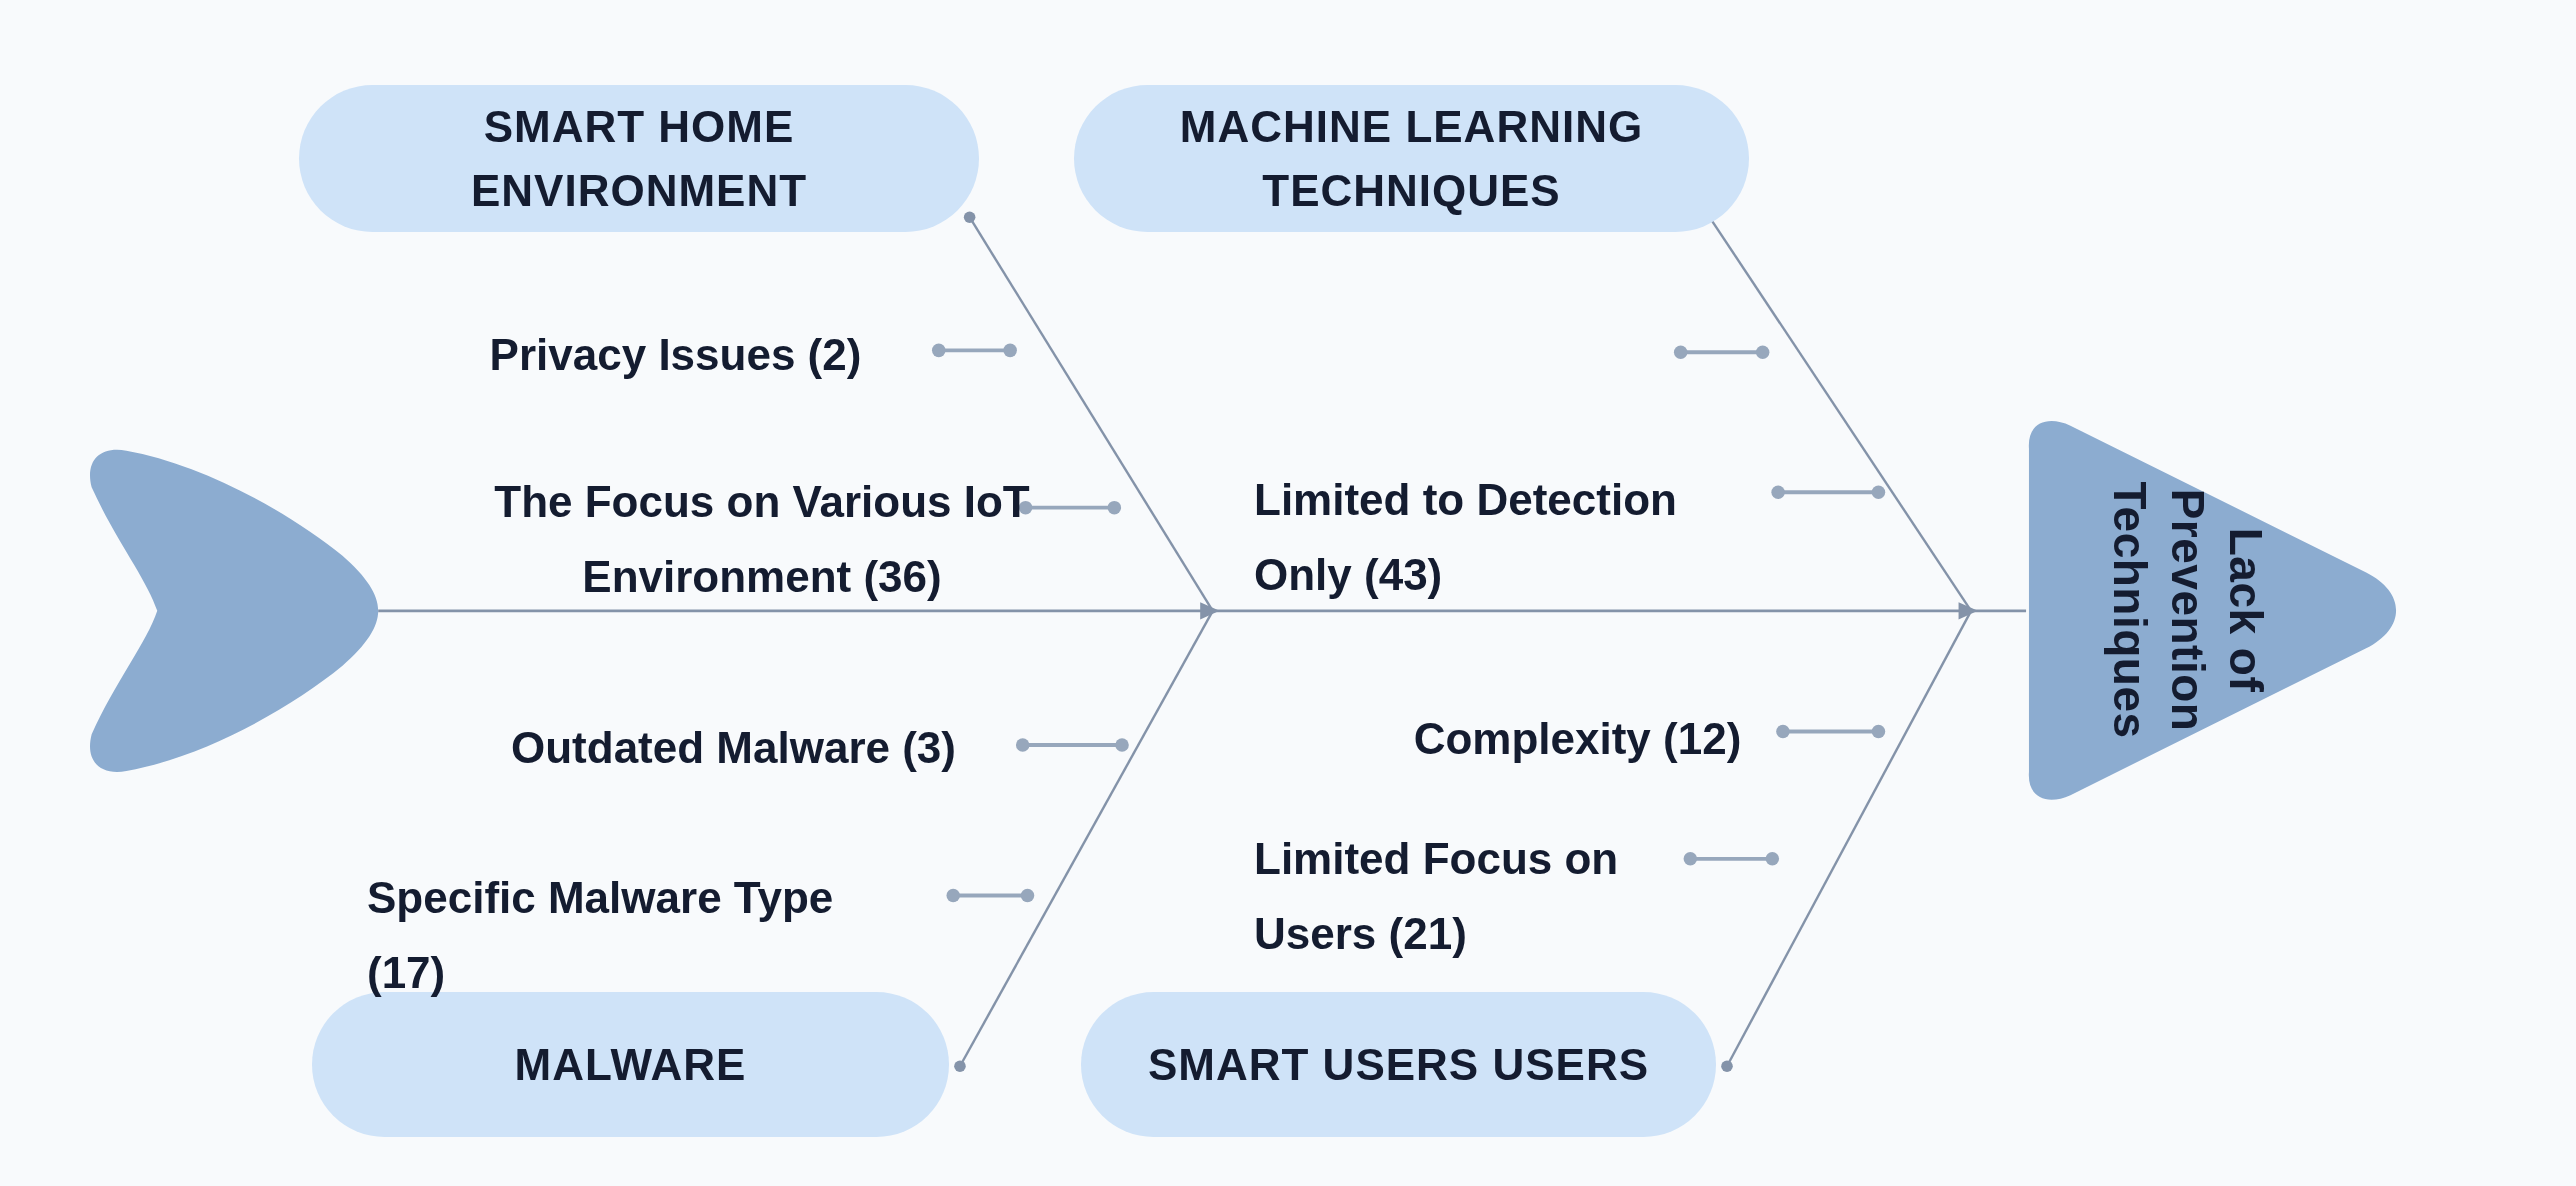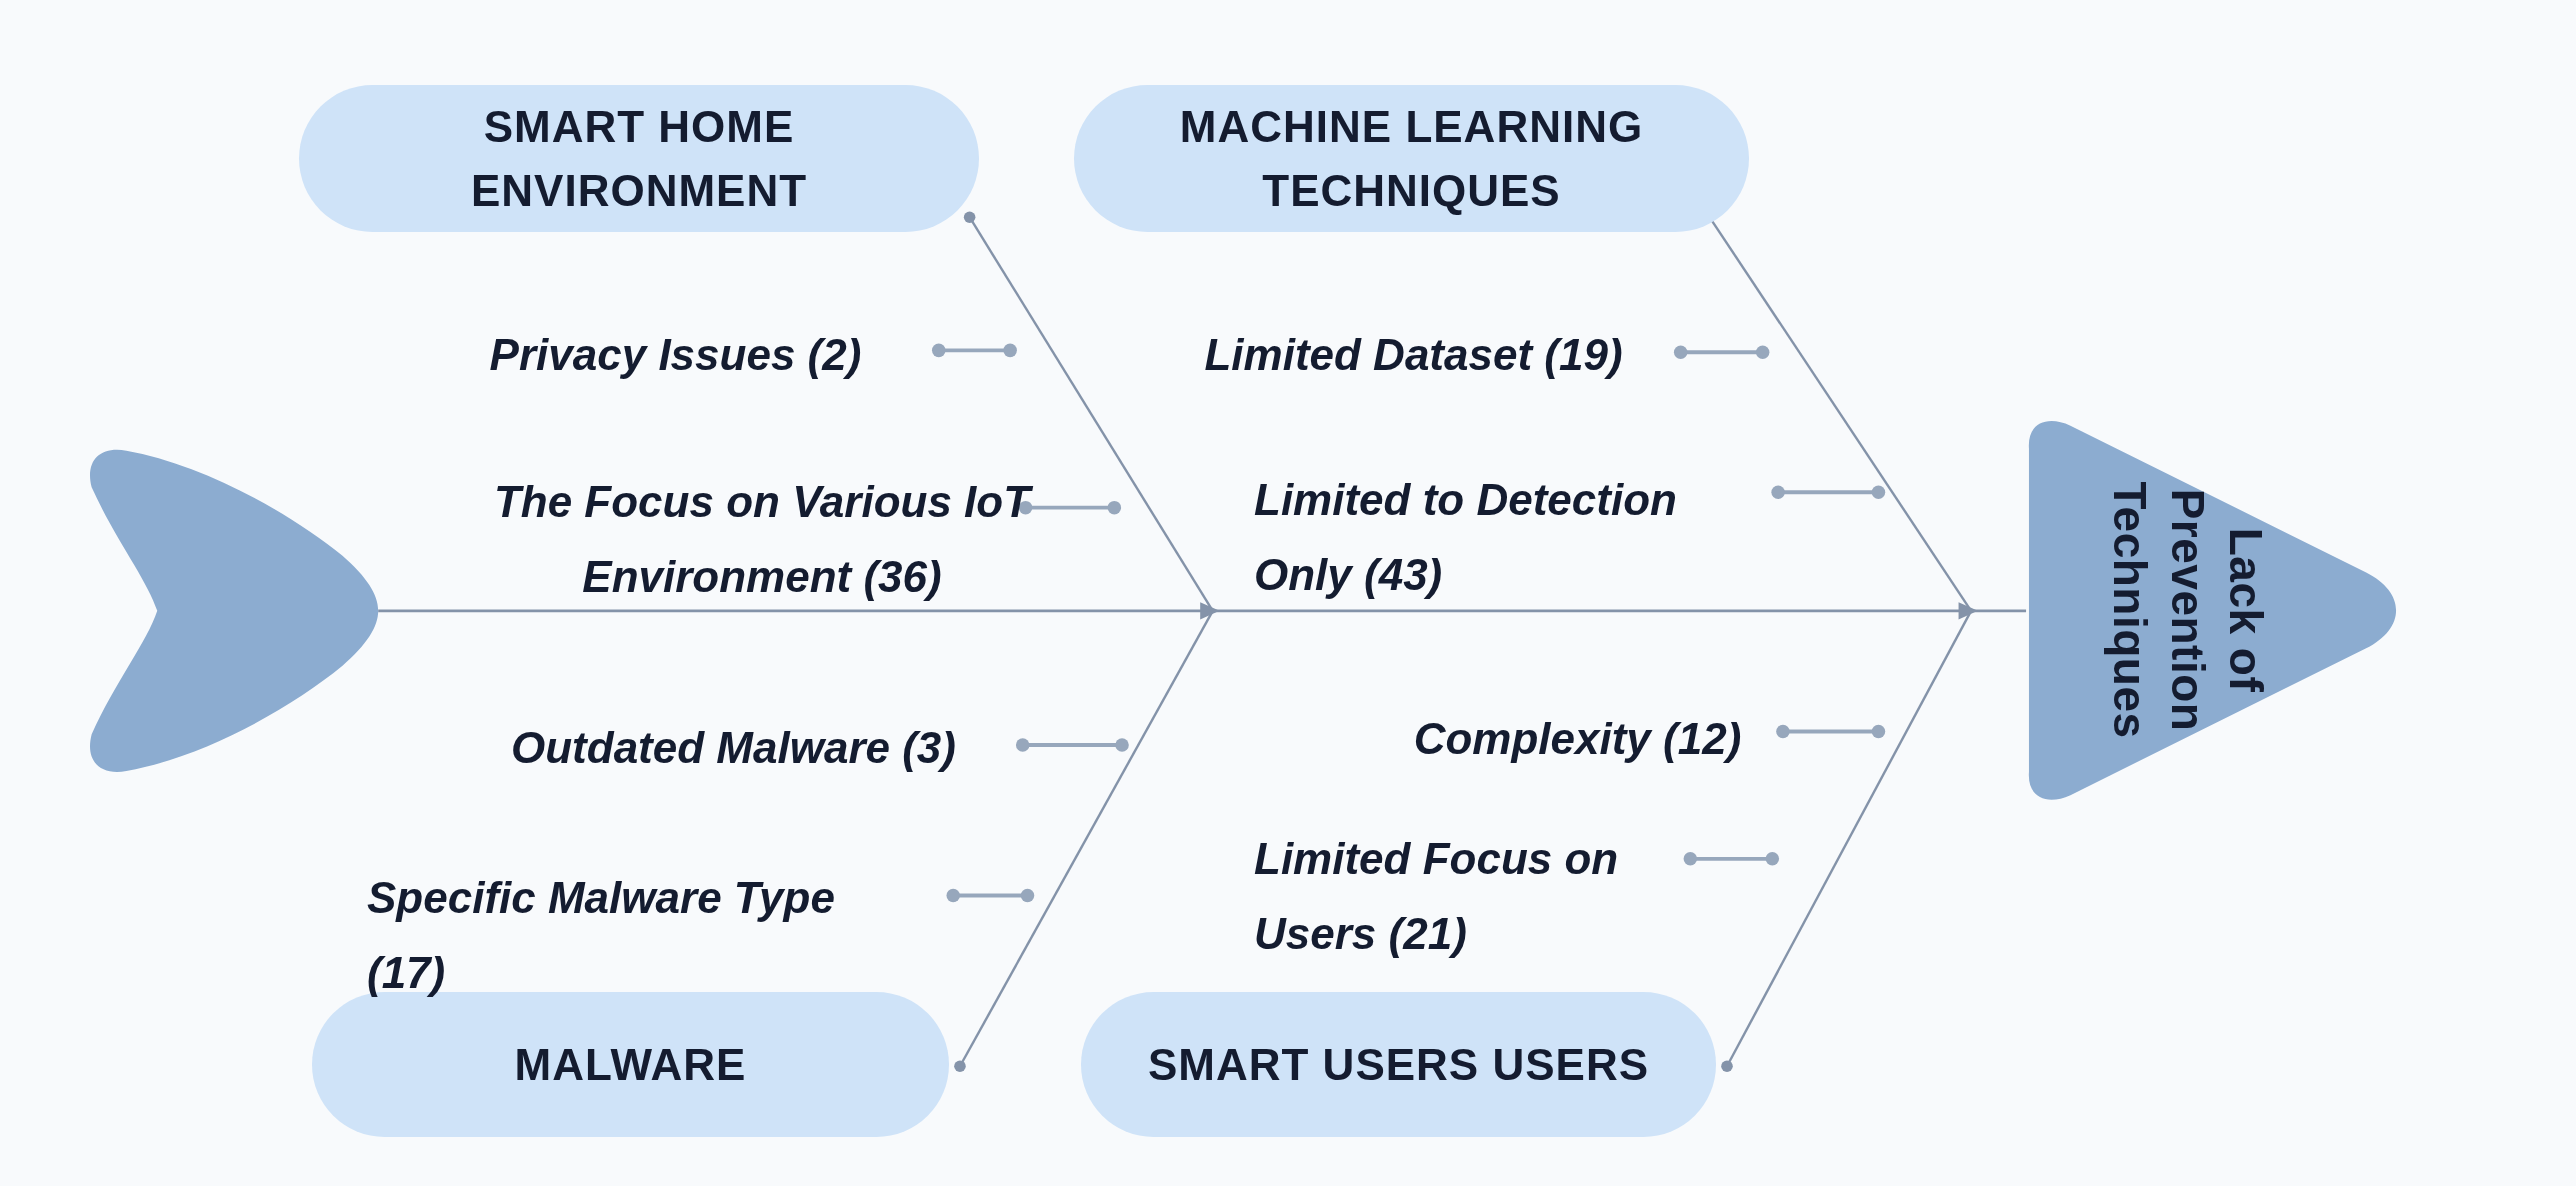--- a/index.html
+++ b/index.html
@@ -37,21 +37,20 @@
   .pill-mal{left:312px;top:992px;width:637px;height:145px;}
   .pill-shu{left:1081px;top:992px;width:635px;height:145px;}
 
   .cause{
     position:absolute;
     color:var(--ink);
     font-weight:700;
     font-size:44px;
     line-height:75px;
     text-align:center;
-    font-style:italic;
   }
   .cause.align-right{text-align:left;}
   .cause-c00{left:415px;top:317px;width:521px;}
   .cause-c01{left:405px;top:464px;width:714px;}
   .cause-c10{left:1153px;top:317px;width:521px;}
   .cause-c11{left:1254px;top:462px;width:492px;}
   .cause-c20{left:415px;top:710px;width:637px;}
   .cause-c21{left:367px;top:860px;width:564px;}
   .cause-c30{left:1317px;top:701px;width:521px;}
   .cause-c31{left:1254px;top:821px;width:439px;}
@@ -158,21 +157,20 @@
     </g>
   </svg>
 
   <div class="pill pill-she">SMART HOME<br>ENVIRONMENT</div>
   <div class="pill pill-mlt">MACHINE LEARNING<br>TECHNIQUES</div>
   <div class="pill pill-mal">MALWARE</div>
   <div class="pill pill-shu">SMART USERS USERS</div>
 
   <div class="cause cause-c00">Privacy Issues (2)</div>
   <div class="cause cause-c01">The Focus on Various IoT<br>Environment (36)</div>
-  <div class="cause cause-c10">Limited Dataset (19)</div>
   <div class="cause cause-c11 align-right">Limited to Detection<br>Only (43)</div>
   <div class="cause cause-c20">Outdated Malware (3)</div>
   <div class="cause cause-c21 align-right">Specific Malware Type<br>(17)</div>
   <div class="cause cause-c30">Complexity (12)</div>
   <div class="cause cause-c31 align-right">Limited Focus on<br>Users (21)</div>
 
   <div class="head-label">Lack of<br>Prevention<br>Techniques</div>
 
 </div>
 

